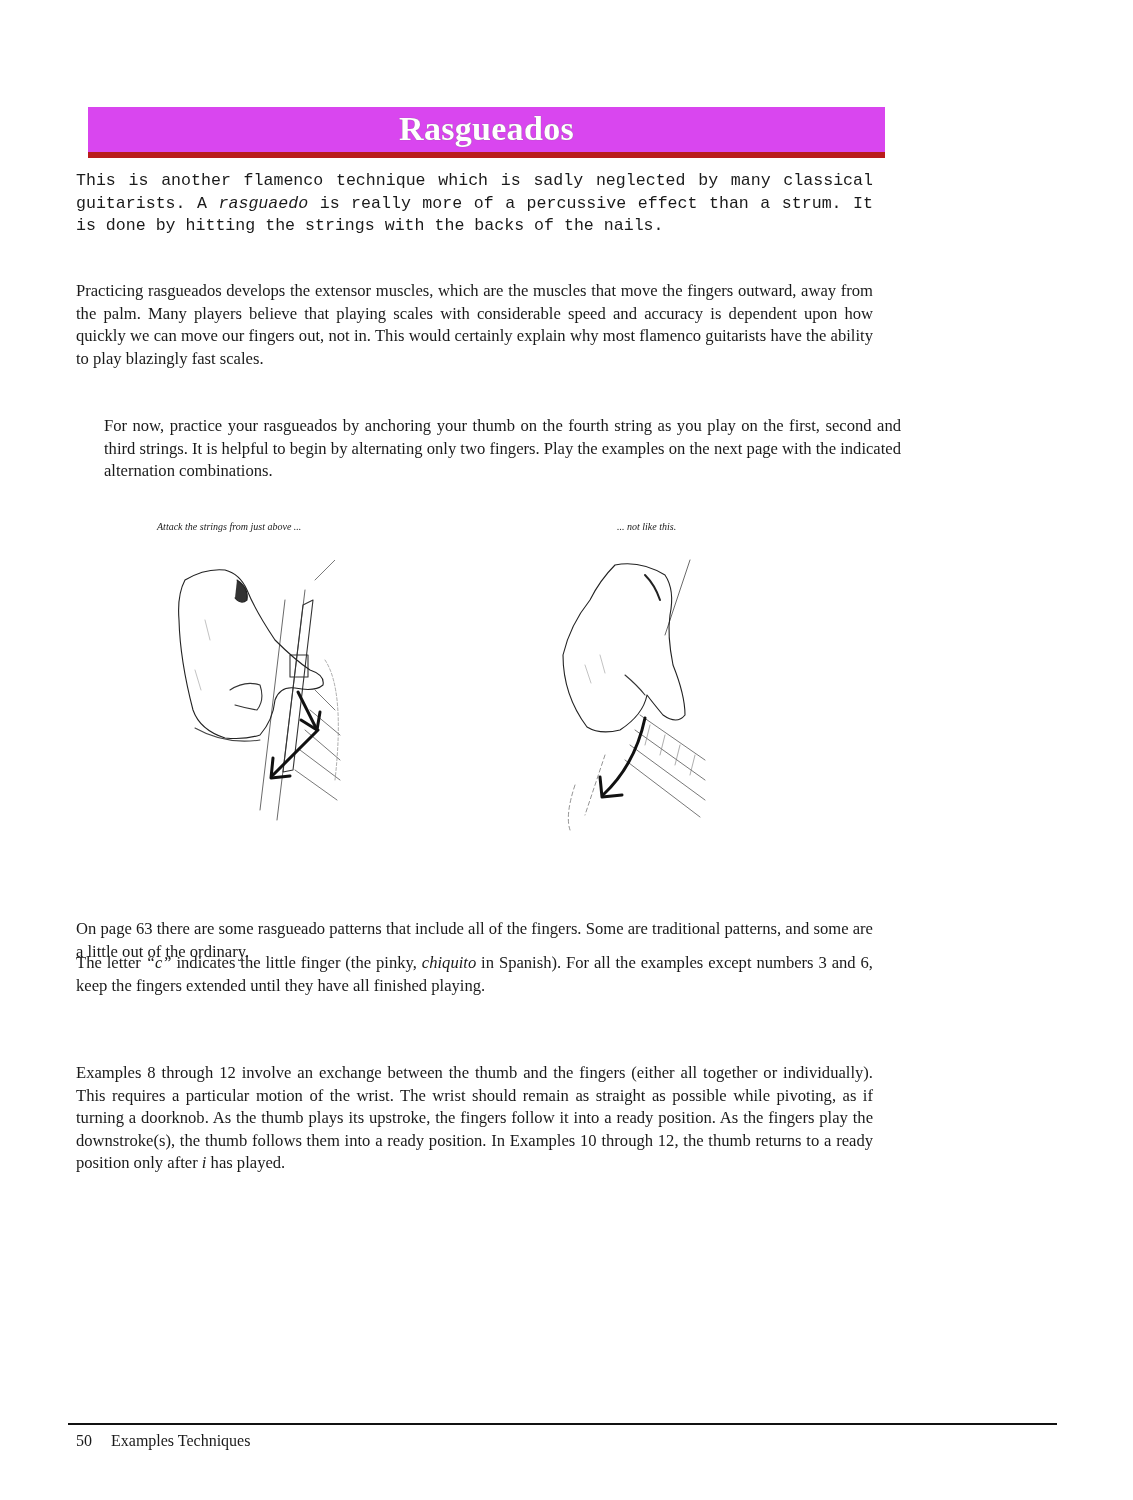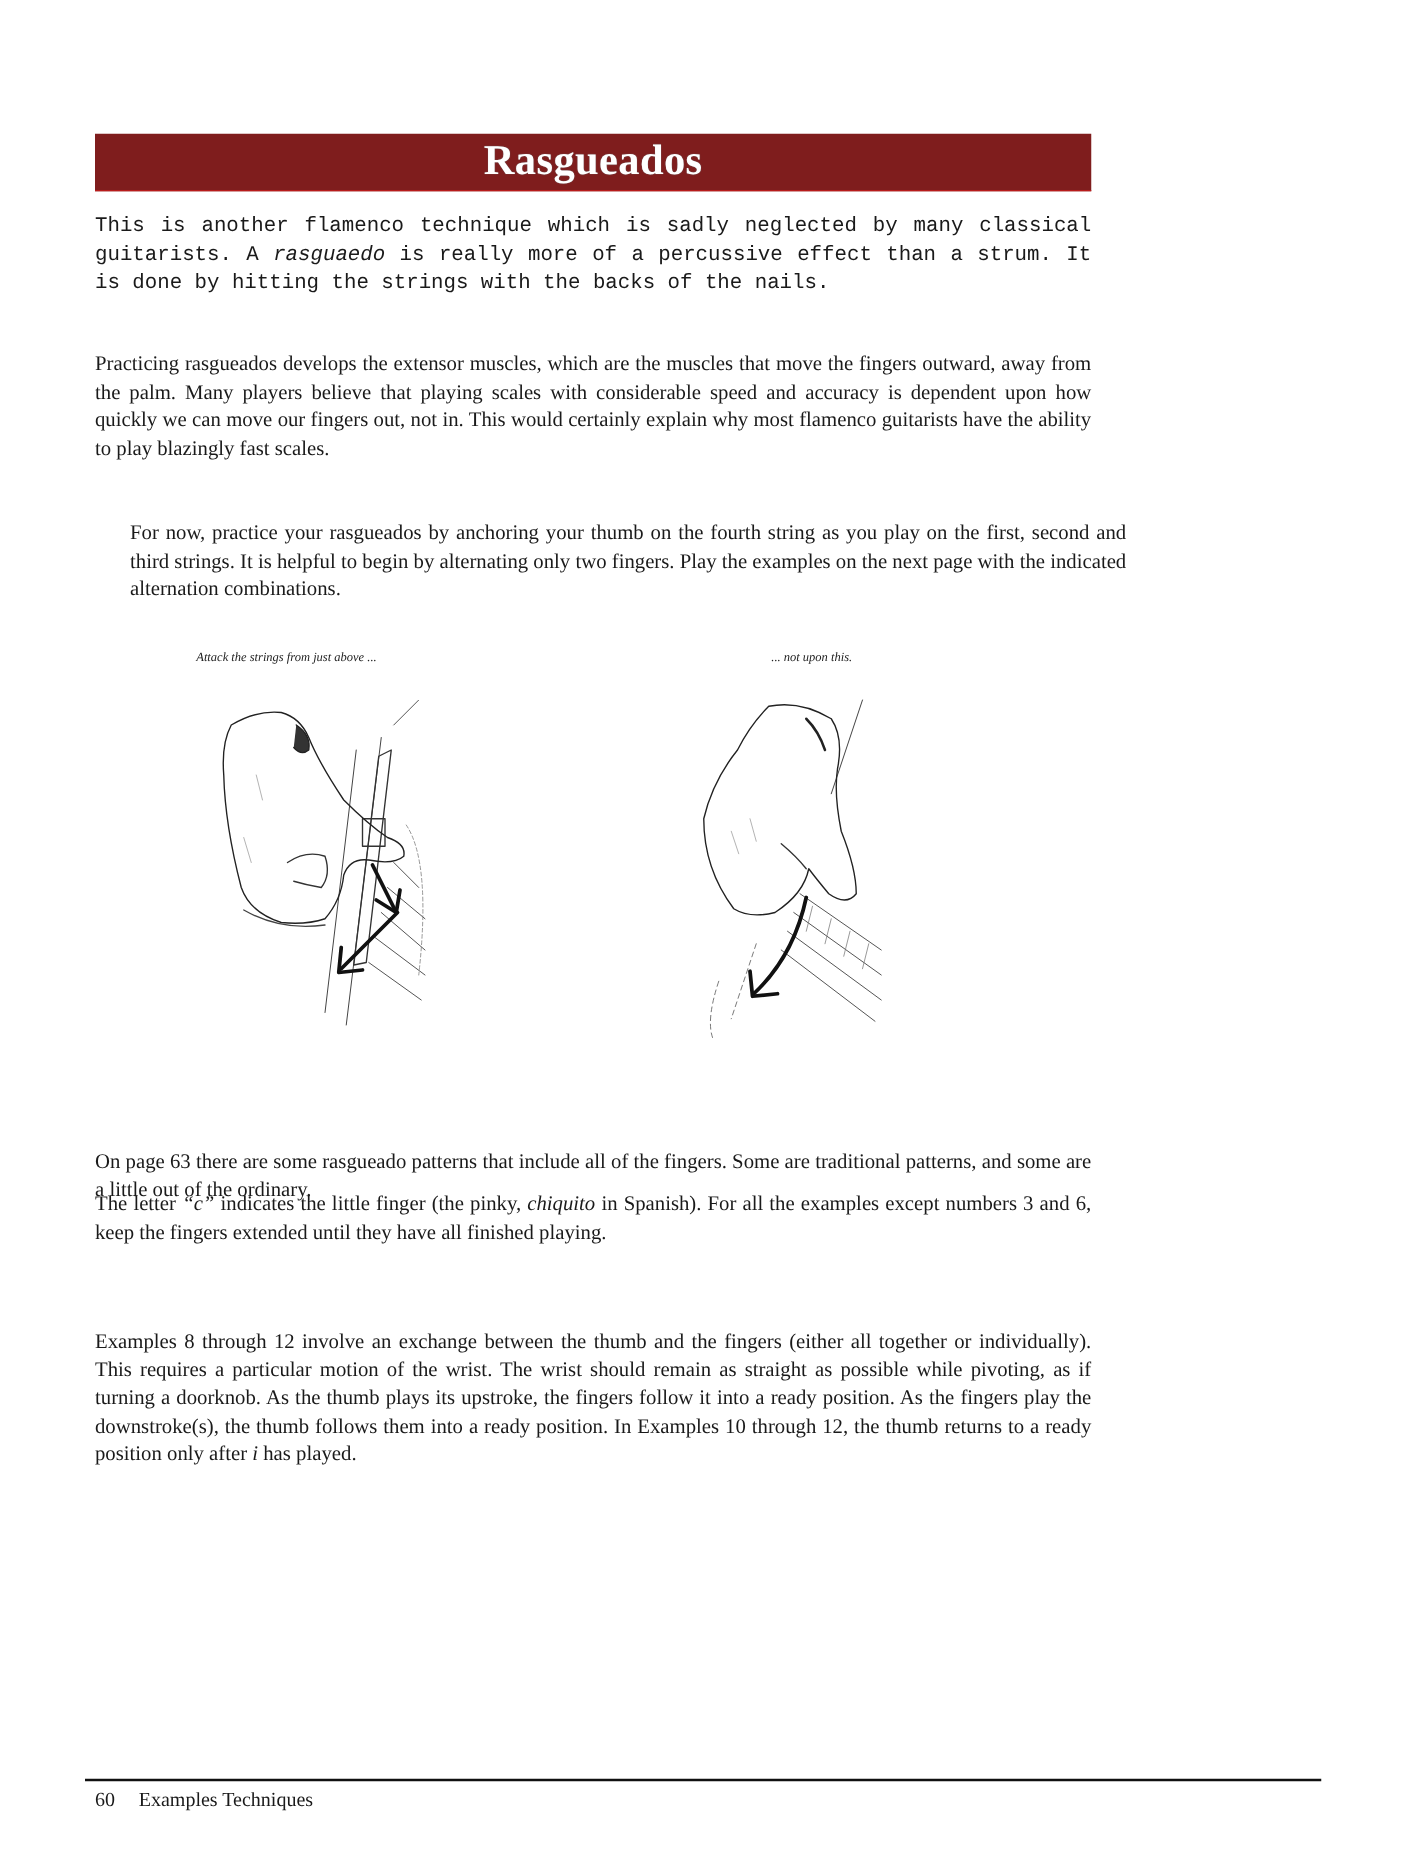--- a/index.html
+++ b/index.html
@@ -1,19 +1,19 @@
 <!DOCTYPE html>
 <html><head>
 <meta charset="utf-8">
 <style>
   html, body { margin: 0; padding: 0; background: #ffffff; }
   body { width: 1133px; height: 1500px; position: relative; overflow: hidden;
          font-family: "Liberation Serif", "DejaVu Serif", serif; color: #1a1a1a; }
-  .title-bar { position: absolute; left: 76px; top: 107px; width: 797px; height: 45px;
-               background: #7f1d1d; border-bottom: 1px solid #b91c1c; }
+  .title-bar { position: absolute; left: 88px; top: 107px; width: 797px; height: 45px;
+               background: #d946ef; border-bottom: 6px solid #b91c1c; }
   .title-text { position: absolute; left: 0; right: 0; top: 3px; text-align: center;
                 font-family: "Liberation Serif", "DejaVu Serif", serif; font-weight: bold;
                 font-size: 34px; color: #ffffff; letter-spacing: 0.3px;
                 text-shadow: 0 0 1px #6c6c6f; }
   .para { position: absolute; left: 76px; width: 797px; font-size: 16.6px; line-height: 22.6px;
           text-align: justify; margin: 0; }
   .para em { font-style: italic; }
   #p1 { top: 170px; font-family: Liberation Mono, monospace; }
   #p2 { top: 280px; }
   #p3 { top: 415px; margin-left: 28px; }
@@ -38,21 +38,21 @@
   <div class="title-text">Rasgueados</div>
 </div>
 
 <p class="para" id="p1"><span>This is another flamenco technique which is sadly neglected by many classical guitarists.  A </span><em>rasguaedo</em><span> is really more of a percussive effect than a strum.  It is done by hitting the strings with the backs of the nails.</span></p>
 
 <p class="para" id="p2">Practicing rasgueados develops the extensor muscles, which are the muscles that move the fingers outward, away from the palm.  Many players believe that playing scales with considerable speed and accuracy is dependent upon how quickly we can move our fingers out, not in.  This would certainly explain why most flamenco guitarists have the ability to play blazingly fast scales.</p>
 
 <p class="para" id="p3">For now, practice your rasgueados by anchoring your thumb on the fourth string as you play on the first, second and third strings.  It is helpful to begin by alternating only two fingers.  Play the examples on the next page with the indicated alternation combinations.</p>
 
 <div class="caption" id="cap-left">Attack the strings from just above ...</div>
-<div class="caption" id="cap-right">... not upon this.</div>
+<div class="caption" id="cap-right">... not like this.</div>
 
 <svg class="illus" id="illus-left" viewBox="0 0 200 320">
   <g fill="none" stroke="#222" stroke-width="1.1" stroke-linecap="round" stroke-linejoin="round">
 
     <path d="M120 40 L95 250" stroke="#444" stroke-width="0.8"></path>
     <path d="M140 30 L112 260" stroke="#444" stroke-width="0.8"></path>
     <path d="M150 20 L170 0" stroke="#555" stroke-width="0.8"></path>
 
     <path d="M138 45 L148 40 L128 210 L118 212 Z" stroke="#333"></path>
     <rect x="125" y="95" width="18" height="22" stroke="#333"></rect>
@@ -98,15 +98,15 @@
 </svg>
 
 <p class="para" id="p4">On page 63 there are some rasgueado patterns that include all of the fingers.  Some are traditional patterns, and some are a little out of the ordinary.</p>
 
 <p class="para" id="p5"><span>The letter </span><em>“c”</em><span> indicates the little finger (the pinky, </span><em>chiquito</em><span> in Spanish).  For all the examples except numbers 3 and 6, keep the fingers extended until they have all finished playing.</span></p>
 
 <p class="para" id="p6"><span>Examples 8 through 12 involve an exchange between the thumb and the fingers (either all together or individually). This requires a particular motion of the wrist.  The wrist should remain as straight as possible while pivoting, as if turning a doorknob.  As the thumb plays its upstroke, the fingers follow it into a ready position.  As the fingers play the downstroke(s), the thumb follows them into a ready position.  In Examples 10 through 12, the thumb returns to a ready position only after </span><em>i</em><span> has played.</span></p>
 
 <div class="footer-rule"></div>
 <div class="footer">
-  <span class="pg">60</span>
+  <span class="pg">50</span>
   <span>Examples Techniques</span>
 </div>
 
 </body></html>

